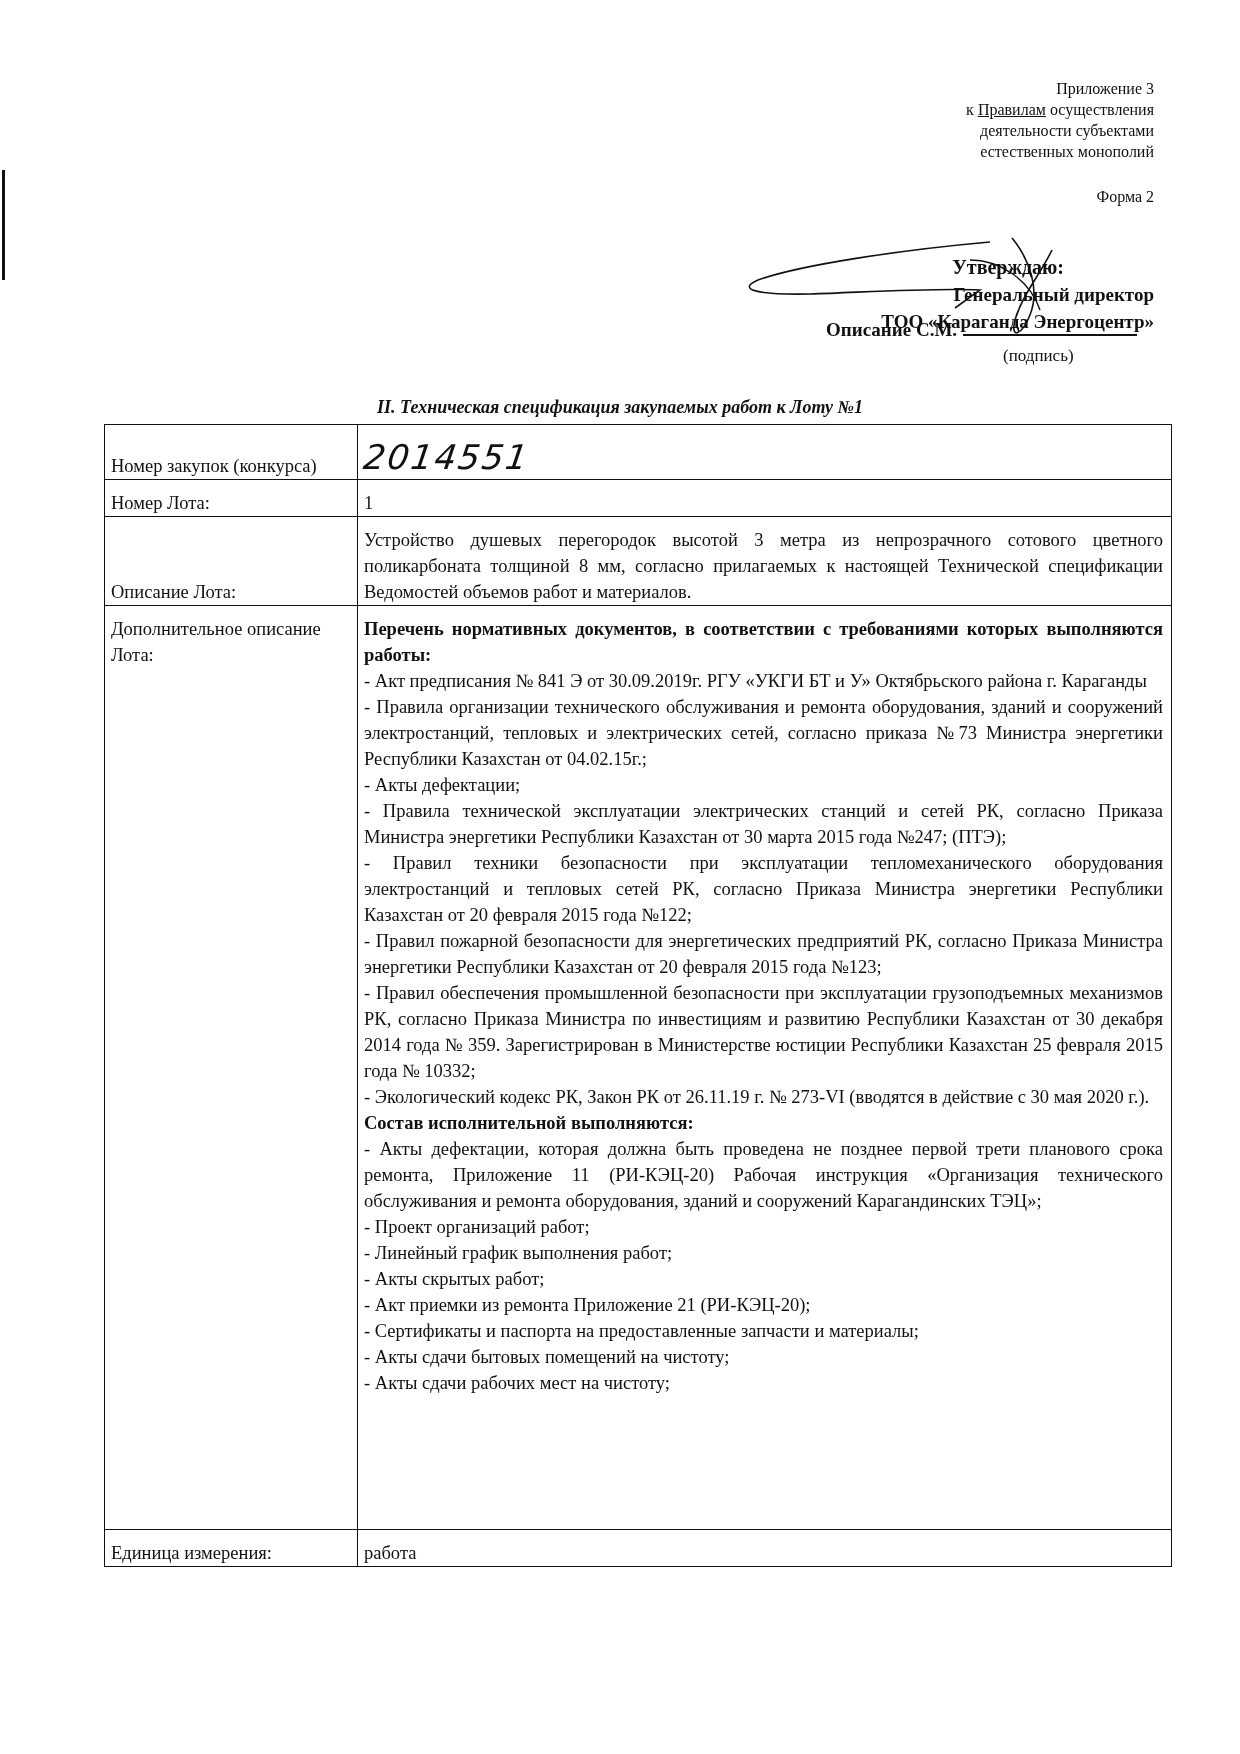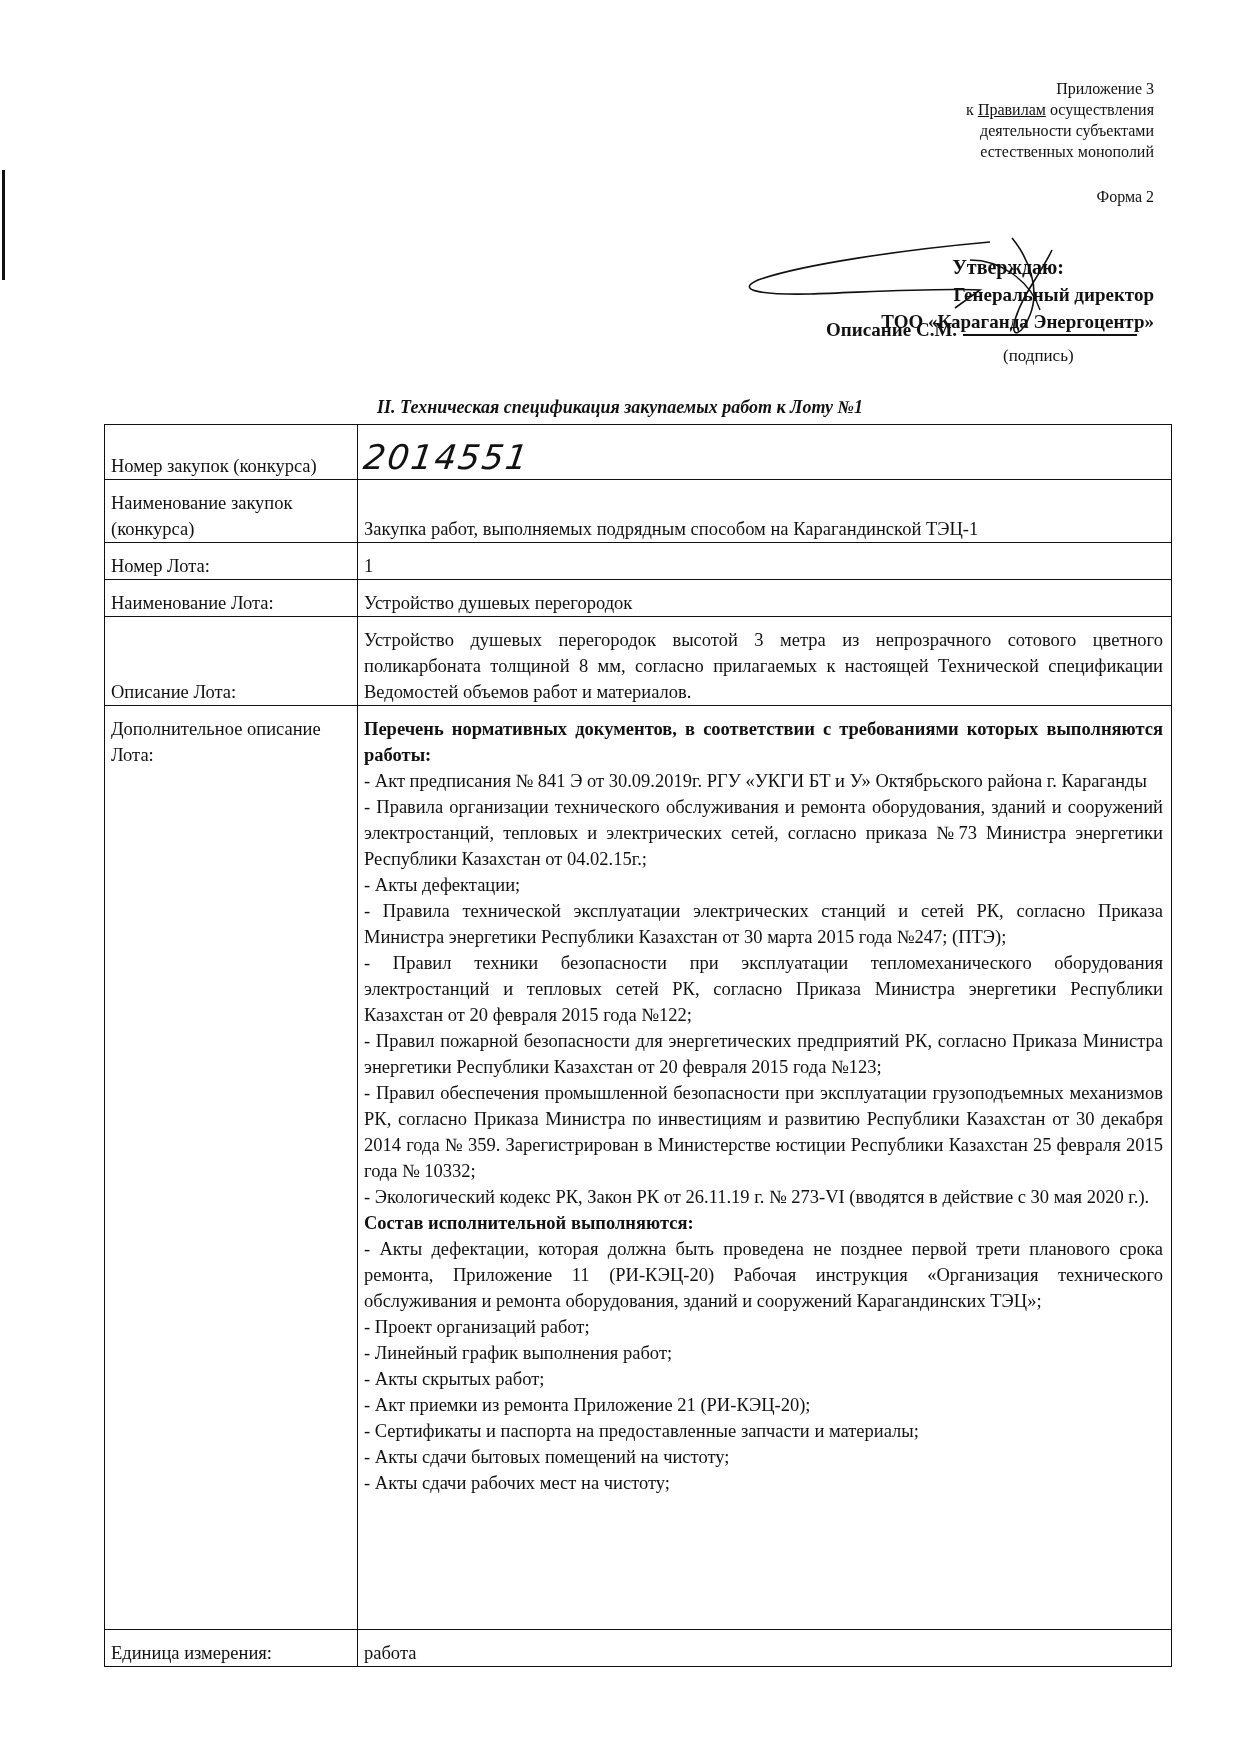--- a/index.html
+++ b/index.html
@@ -69,31 +69,23 @@
 </svg>
 
 <div class="section-title">II. Техническая спецификация закупаемых работ к Лоту №1</div>
 
 <table class="spec">
   <tbody>
       <tr style="height:52px">
     <td class="label">Номер закупок (конкурса)</td>
     <td class="value" style="vertical-align:middle"><span class="handwritten">2014551</span></td>
   </tr>
-  <tr style="height:59px">
-    <td class="label">Наименование закупок (конкурса)</td>
-    <td class="value">Закупка работ, выполняемых подрядным способом на Карагандинской ТЭЦ-1</td>
-  </tr>
   <tr style="height:28px">
     <td class="label">Номер Лота:</td>
     <td class="value">1</td>
-  </tr>
-  <tr style="height:27px">
-    <td class="label">Наименование Лота:</td>
-    <td class="value">Устройство душевых перегородок</td>
   </tr>
   <tr style="height:76px">
     <td class="label">Описание Лота:</td>
     <td class="value">Устройство душевых перегородок высотой 3 метра из непрозрачного сотового цветного поликарбоната толщиной 8 мм, согласно прилагаемых к настоящей Технической спецификации Ведомостей объемов работ и материалов.</td>
   </tr>
   <tr style="height:924px">
     <td class="label top">Дополнительное описание Лота:</td>
     <td class="value top">
       <span class="item bold">Перечень нормативных документов, в соответствии с требованиями которых выполняются работы:</span>
       <span class="item">- Акт предписания № 841 Э от 30.09.2019г. РГУ «УКГИ БТ и У» Октябрьского района г. Караганды</span>

